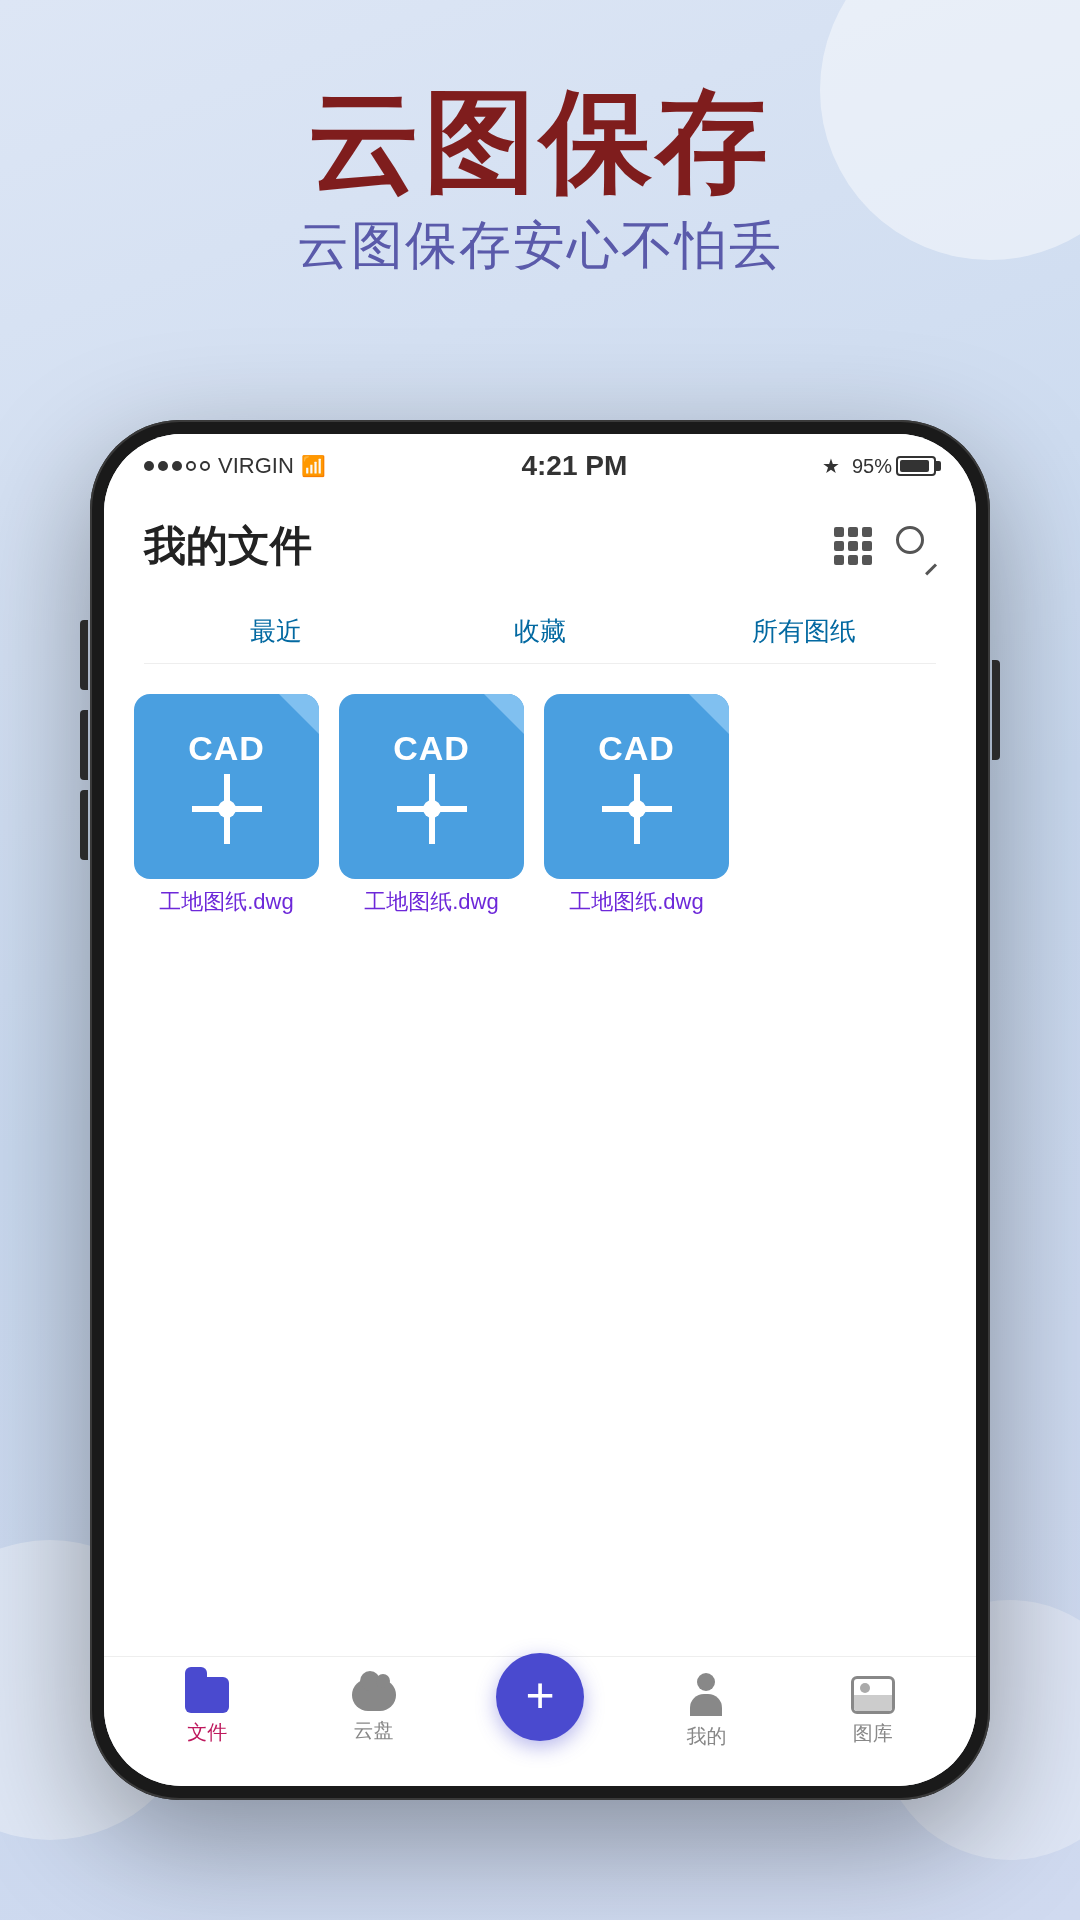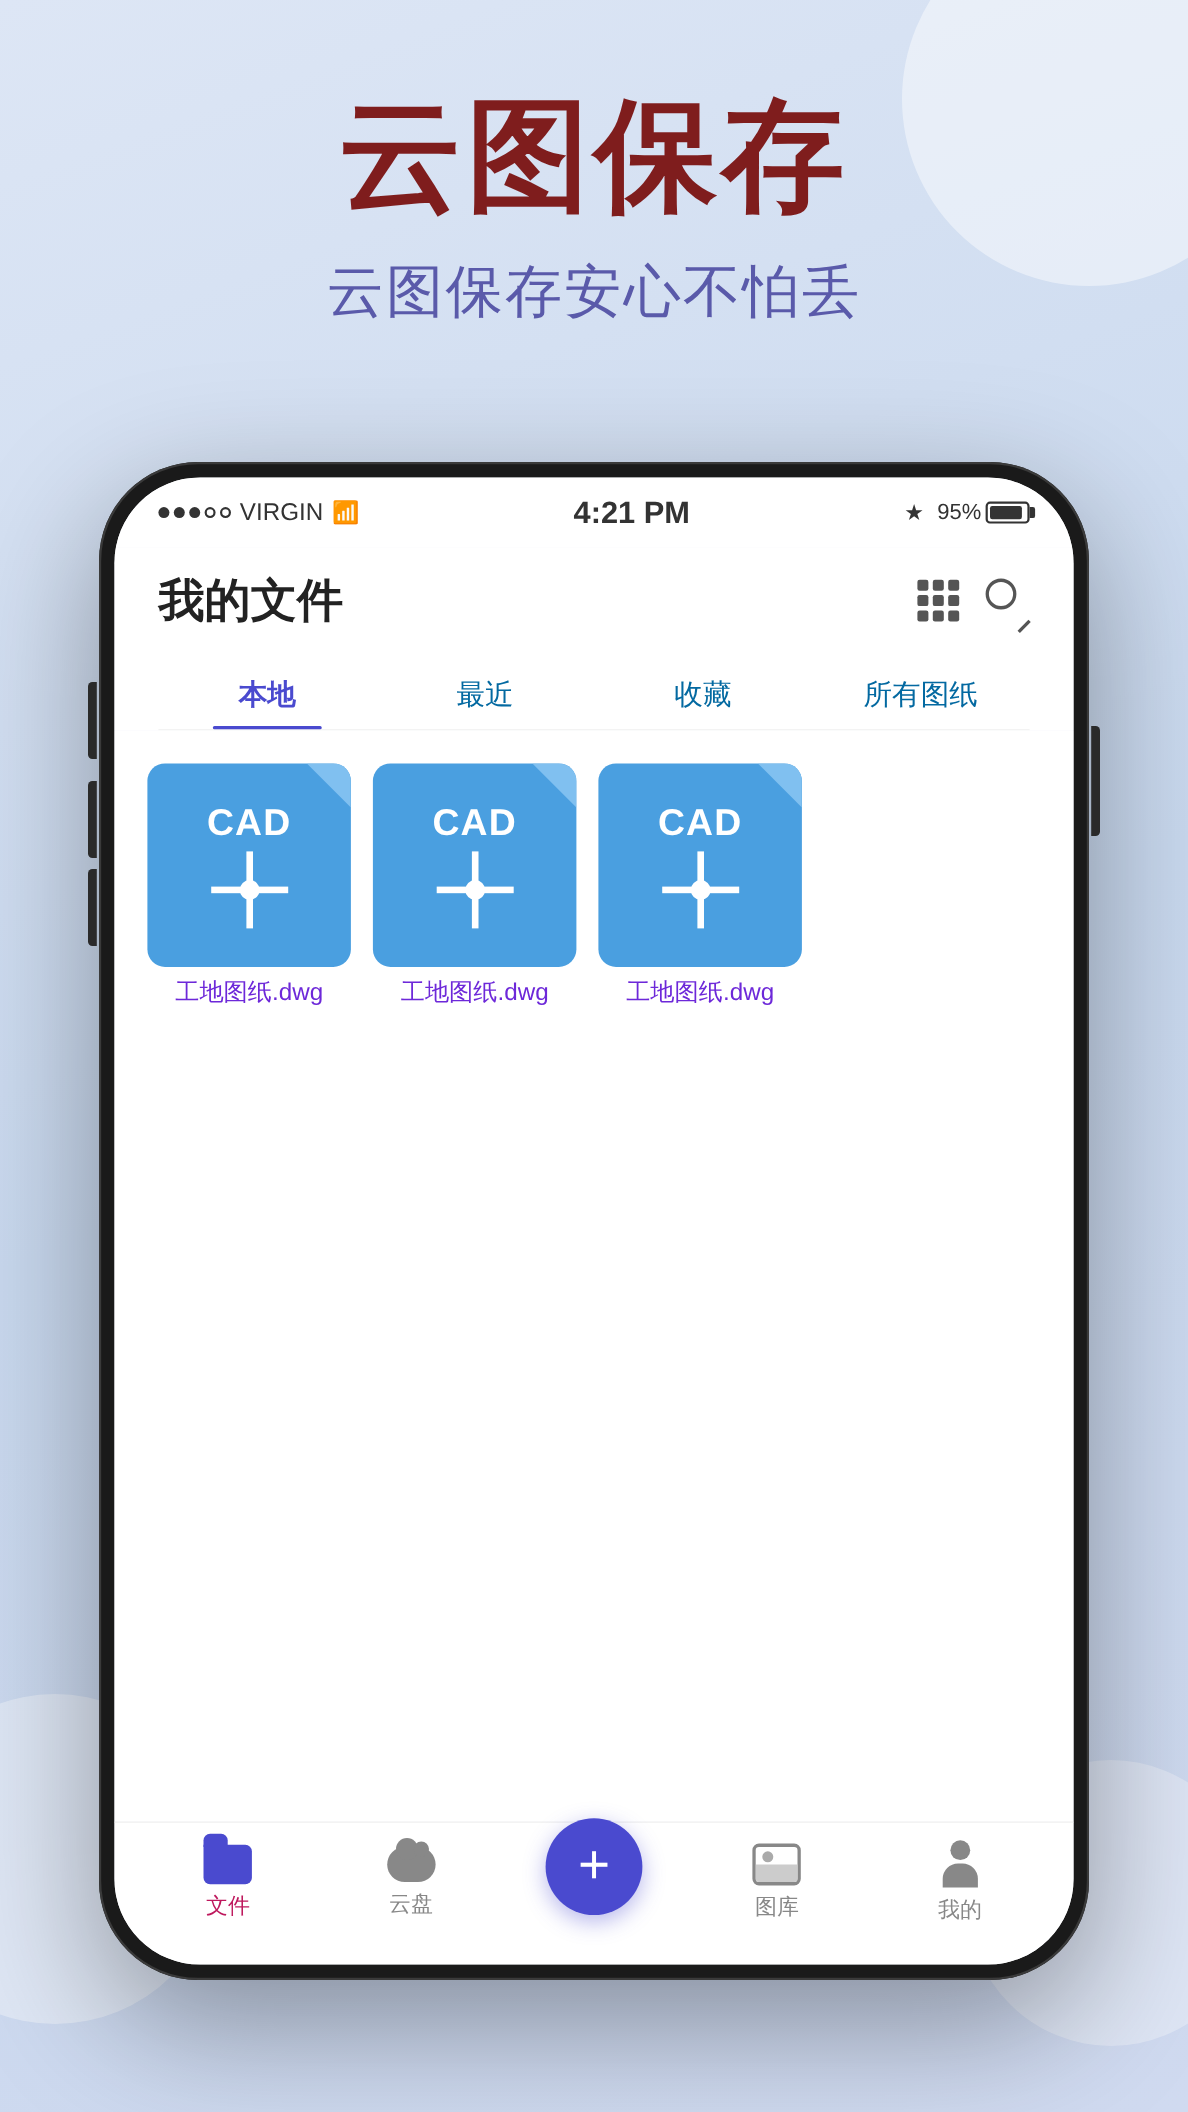--- a/index.html
+++ b/index.html
@@ -57,21 +57,21 @@
       font-weight: 800;
       color: #7f1d1d;
       line-height: 1.1;
       letter-spacing: 4px;
     }
 
     .hero-subtitle {
       font-size: 52px;
       font-weight: 500;
       color: #5a5aaa;
-      margin-top: 28px;
+      margin-top: 8px;
       letter-spacing: 2px;
     }
 
     
     .phone-wrapper {
       position: absolute;
       top: 420px;
       left: 50%;
       transform: translateX(-50%);
       width: 900px;
@@ -616,23 +616,20 @@
               <div class="grid-dot"></div>
             </div>
             <div class="search-icon-btn">
               <div class="search-circle"></div>
               <div class="search-handle"></div>
             </div>
           </div>
         </div>
 
         <div class="tabs-row">
-          <div class="tab-item active">
-            <span>本地</span>
-          </div>
           <div class="tab-item">
             <span>最近</span>
           </div>
           <div class="tab-item">
             <span>收藏</span>
           </div>
           <div class="tab-item">
             <span>所有图纸</span>
           </div>
         </div>
@@ -692,29 +689,29 @@
           <span class="nav-label">云盘</span>
         </div>
 
         <div class="nav-item">
           <div class="nav-plus-btn">
             <span class="plus-symbol">+</span>
           </div>
         </div>
 
         <div class="nav-item">
-          <div class="gallery-icon"></div>
-          <span class="nav-label">图库</span>
-        </div>
-
-        <div class="nav-item">
           <div class="person-icon">
             <div class="person-head"></div>
             <div class="person-body"></div>
           </div>
           <span class="nav-label">我的</span>
         </div>
 
+        <div class="nav-item">
+          <div class="gallery-icon"></div>
+          <span class="nav-label">图库</span>
+        </div>
+
       </div>
 
     </div>
   </div>
 </div>
 
 </body></html>

